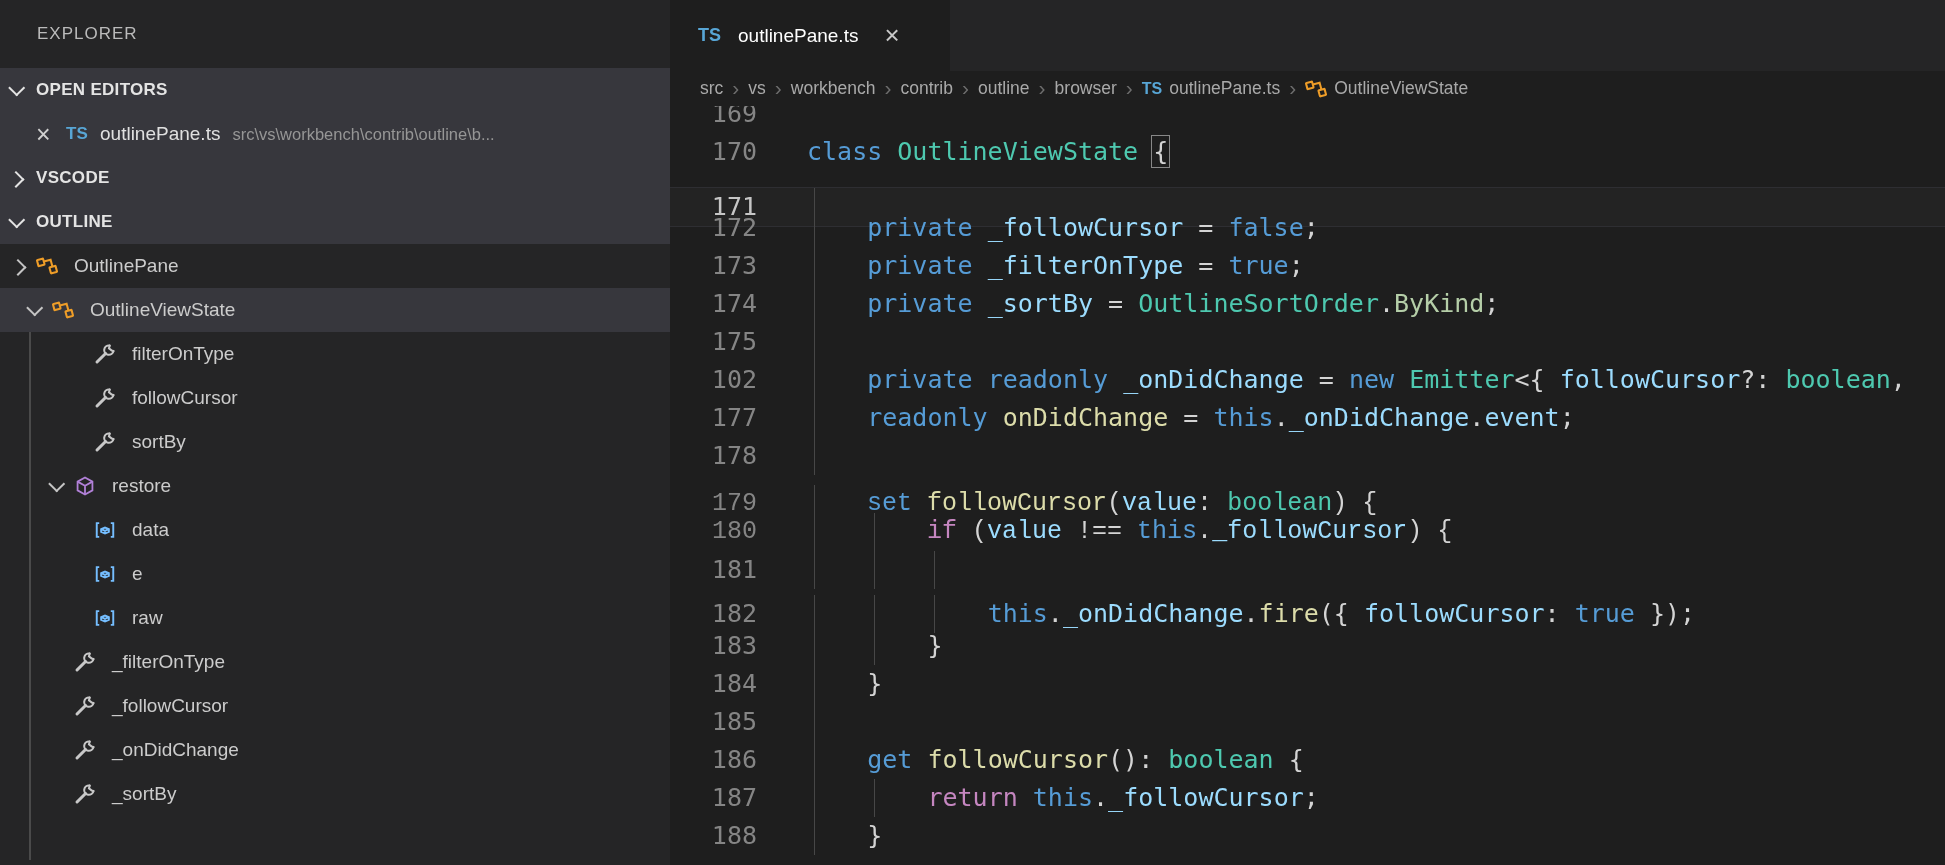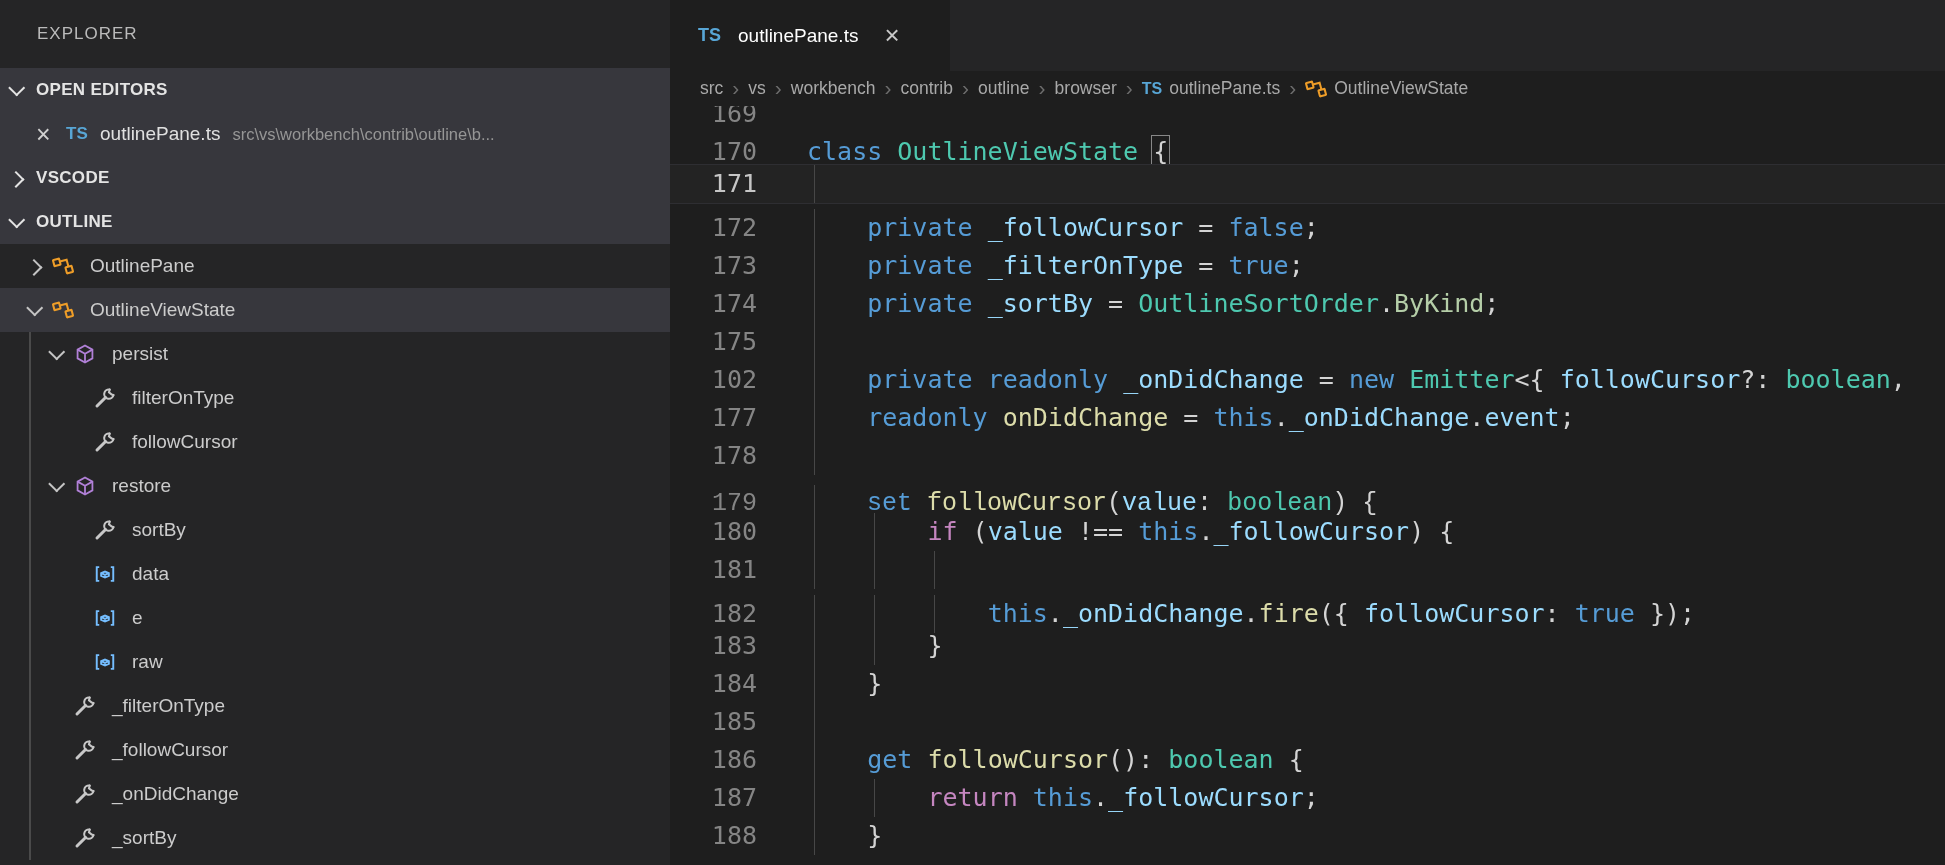--- a/index.html
+++ b/index.html
@@ -82,21 +82,21 @@
         <span class="slabel">VSCODE</span>
       </div>
       <div class="srow">
         <span class="chwrap">
             <span class="chv down bold"></span>
           </span>
         <span class="slabel">OUTLINE</span>
       </div>
     </div>
     <div class="tree" id="tree">
-        <div class="trow" style="padding-left: 16px;">
+        <div class="trow" style="">
           <span class="chwrap2">
             <span class="chv right"></span>
           </span>
           <span class="ticon">
             <svg width="22" height="22" viewBox="0 0 16 16" fill="none" stroke="#ee9d28" stroke-width="1.5">
             <g transform="rotate(-15 8 8)">
                 <rect x="2" y="2" width="4.6" height="4.6" rx="0.5"></rect>
             <rect x="9.4" y="9.4" width="4.6" height="4.6" rx="0.5"></rect>
             <path d="M6.6 4.3 H11.7 V9.4"></path>
               </g>
@@ -112,76 +112,64 @@
             <svg width="22" height="22" viewBox="0 0 16 16" fill="none" stroke="#ee9d28" stroke-width="1.5">
             <g transform="rotate(-15 8 8)">
                 <rect x="2" y="2" width="4.6" height="4.6" rx="0.5"></rect>
             <rect x="9.4" y="9.4" width="4.6" height="4.6" rx="0.5"></rect>
             <path d="M6.6 4.3 H11.7 V9.4"></path>
               </g>
             </svg>
           </span>
           <span class="tlabel">OutlineViewState</span>
         </div>
+        <div class="trow" style="padding-left: 58px;">
+          <span class="chwrap2"></span>
+          <span class="ticon">
+            <svg width="22" height="22" viewBox="0 0 16 16" fill="none" stroke="#c8c8c8" stroke-width="1.5" stroke-linecap="round">
+            <path d="M11.39 1.85 A3.4 3.4 0 1 0 14.15 5.79"></path>
+            <path d="M11.39 1.85 L10.9 3.9 L12.9 5.5 L14.15 5.79"></path>
+            <path d="M8.4 7.6 L2.2 13.8" stroke-width="2.2"></path>
+            </svg>
+          </span>
+          <span class="tlabel">filterOnType</span>
+        </div>
+        <div class="trow" style="padding-left: 58px;">
+          <span class="chwrap2"></span>
+          <span class="ticon">
+            <svg width="22" height="22" viewBox="0 0 16 16" fill="none" stroke="#c8c8c8" stroke-width="1.5" stroke-linecap="round">
+            <path d="M11.39 1.85 A3.4 3.4 0 1 0 14.15 5.79"></path>
+            <path d="M11.39 1.85 L10.9 3.9 L12.9 5.5 L14.15 5.79"></path>
+            <path d="M8.4 7.6 L2.2 13.8" stroke-width="2.2"></path>
+            </svg>
+          </span>
+          <span class="tlabel">followCursor</span>
+        </div>
+        <div class="trow" style="padding-left: 58px;">
+          <span class="chwrap2"></span>
+          <span class="ticon">
+            <svg width="22" height="22" viewBox="0 0 16 16" fill="none" stroke="#c8c8c8" stroke-width="1.5" stroke-linecap="round">
+            <path d="M11.39 1.85 A3.4 3.4 0 1 0 14.15 5.79"></path>
+            <path d="M11.39 1.85 L10.9 3.9 L12.9 5.5 L14.15 5.79"></path>
+            <path d="M8.4 7.6 L2.2 13.8" stroke-width="2.2"></path>
+            </svg>
+          </span>
+          <span class="tlabel">sortBy</span>
+        </div>
         <div class="trow" style="padding-left: 38px;">
           <span class="chwrap2">
             <span class="chv down"></span>
           </span>
           <span class="ticon">
             <svg width="22" height="22" viewBox="0 0 16 16" fill="none" stroke="#b180d7" stroke-width="1.3">
             <path d="M8 1.8 13.4 4.8 V11.2 L8 14.2 2.6 11.2 V4.8 Z"></path>
             <path d="M2.6 4.8 8 7.8 13.4 4.8 M8 7.8 V14.2"></path>
             </svg>
           </span>
-          <span class="tlabel">persist</span>
-        </div>
-        <div class="trow" style="padding-left: 58px;">
-          <span class="chwrap2"></span>
-          <span class="ticon">
-            <svg width="22" height="22" viewBox="0 0 16 16" fill="none" stroke="#c8c8c8" stroke-width="1.5" stroke-linecap="round">
-            <path d="M11.39 1.85 A3.4 3.4 0 1 0 14.15 5.79"></path>
-            <path d="M11.39 1.85 L10.9 3.9 L12.9 5.5 L14.15 5.79"></path>
-            <path d="M8.4 7.6 L2.2 13.8" stroke-width="2.2"></path>
-            </svg>
-          </span>
-          <span class="tlabel">filterOnType</span>
-        </div>
-        <div class="trow" style="padding-left: 58px;">
-          <span class="chwrap2"></span>
-          <span class="ticon">
-            <svg width="22" height="22" viewBox="0 0 16 16" fill="none" stroke="#c8c8c8" stroke-width="1.5" stroke-linecap="round">
-            <path d="M11.39 1.85 A3.4 3.4 0 1 0 14.15 5.79"></path>
-            <path d="M11.39 1.85 L10.9 3.9 L12.9 5.5 L14.15 5.79"></path>
-            <path d="M8.4 7.6 L2.2 13.8" stroke-width="2.2"></path>
-            </svg>
-          </span>
-          <span class="tlabel">followCursor</span>
-        </div>
-        <div class="trow" style="padding-left: 38px;">
-          <span class="chwrap2">
-            <span class="chv down"></span>
-          </span>
-          <span class="ticon">
-            <svg width="22" height="22" viewBox="0 0 16 16" fill="none" stroke="#b180d7" stroke-width="1.3">
-            <path d="M8 1.8 13.4 4.8 V11.2 L8 14.2 2.6 11.2 V4.8 Z"></path>
-            <path d="M2.6 4.8 8 7.8 13.4 4.8 M8 7.8 V14.2"></path>
-            </svg>
-          </span>
           <span class="tlabel">restore</span>
-        </div>
-        <div class="trow" style="padding-left: 58px;">
-          <span class="chwrap2"></span>
-          <span class="ticon">
-            <svg width="22" height="22" viewBox="0 0 16 16" fill="none" stroke="#c8c8c8" stroke-width="1.5" stroke-linecap="round">
-            <path d="M11.39 1.85 A3.4 3.4 0 1 0 14.15 5.79"></path>
-            <path d="M11.39 1.85 L10.9 3.9 L12.9 5.5 L14.15 5.79"></path>
-            <path d="M8.4 7.6 L2.2 13.8" stroke-width="2.2"></path>
-            </svg>
-          </span>
-          <span class="tlabel">sortBy</span>
         </div>
         <div class="trow" style="padding-left: 58px;">
           <span class="chwrap2"></span>
           <span class="ticon">
             <svg width="22" height="22" viewBox="0 0 16 16" fill="none" stroke="#75beff" stroke-width="1.4">
             <path d="M3.8 3 H2 V13 H3.8 M12.2 3 H14 V13 H12.2"></path>
             <path d="M5.2 7.4 8 6.2 10.8 7.4 V9.4 L8 10.6 5.2 9.4 Z M5.2 7.4 8 8.6 10.8 7.4 M8 8.6 V10.6"></path>
             </svg>
           </span>
           <span class="tlabel">data</span>
@@ -307,21 +295,21 @@
       </div>
     <div class="code" id="code">
         <div class="cline" style="top: -11px;">
           <span class="lnum">169</span>
           <span class="ltxt"></span>
         </div>
         <div class="cline" style="top: 27px;">
           <span class="lnum">170</span>
           <span class="ltxt"><span class="tk-kw">class </span><span class="tk-type">OutlineViewState</span><span class="tk-plain"> </span><span class="tk-plain brkbox">{</span></span>
         </div>
-        <div class="cline cur" style="top: 59px; padding-left: 20px;">
+        <div class="cline cur" style="top: 82px; padding-left: 20px;">
           <span class="iguide" style="left: 144px;"></span>
           <span class="lnum">171</span>
           <span class="ltxt"></span>
         </div>
         <div class="cline" style="top: 103px;">
           <span class="iguide" style="left: 144px;"></span>
           <span class="lnum">172</span>
           <span class="ltxt"><span class="tk-plain">    </span><span class="tk-kw">private</span><span class="tk-plain"> </span><span class="tk-var">_followCursor</span><span class="tk-plain"> = </span><span class="tk-kw">false</span><span class="tk-plain">;</span></span>
         </div>
         <div class="cline" style="top: 141px;">
@@ -352,21 +340,21 @@
         <div class="cline" style="top: 331px;">
           <span class="iguide" style="left: 144px;"></span>
           <span class="lnum">178</span>
           <span class="ltxt"></span>
         </div>
         <div class="cline" style="top: 379px; font-family: Liberation Mono, monospace;">
           <span class="iguide" style="left: 144px;"></span>
           <span class="lnum">179</span>
           <span class="ltxt"><span class="tk-plain">    </span><span class="tk-kw">set</span><span class="tk-plain"> </span><span class="tk-fn">followCursor</span><span class="tk-plain">(</span><span class="tk-var">value</span><span class="tk-plain">: </span><span class="tk-type">boolean</span><span class="tk-plain">) {</span></span>
         </div>
-        <div class="cline" style="top: 407px;">
+        <div class="cline" style="top: 407px; font-family: Liberation Mono, monospace;">
           <span class="iguide" style="left: 144px;"></span>
           <span class="iguide" style="left: 204.2px;"></span>
           <span class="lnum">180</span>
           <span class="ltxt"><span class="tk-plain">        </span><span class="tk-ctrl">if</span><span class="tk-plain"> (</span><span class="tk-var">value</span><span class="tk-plain"> !== </span><span class="tk-kw">this</span><span class="tk-plain">.</span><span class="tk-var">_followCursor</span><span class="tk-plain">) {</span></span>
         </div>
         <div class="cline" style="top: 445px;">
           <span class="iguide" style="left: 144px;"></span>
           <span class="iguide" style="left: 204.2px;"></span>
           <span class="iguide" style="left: 264.4px;"></span>
           <span class="lnum">181</span>

